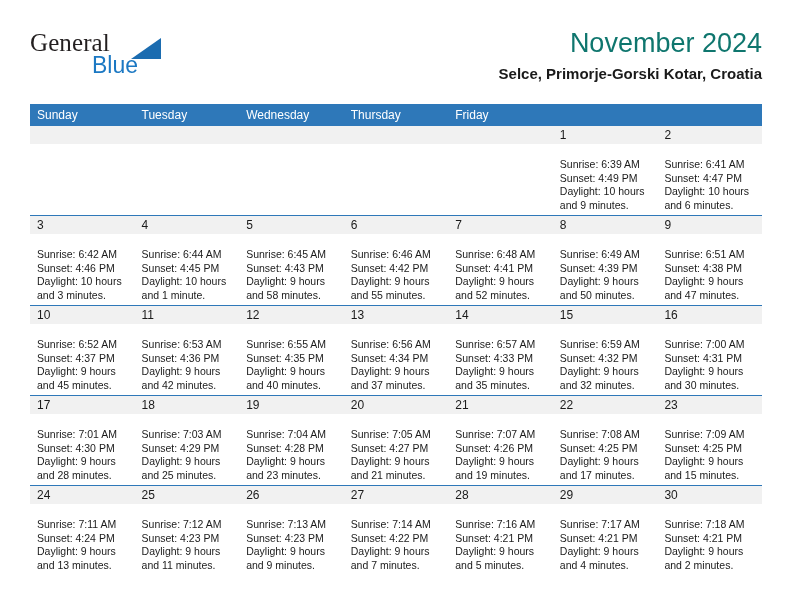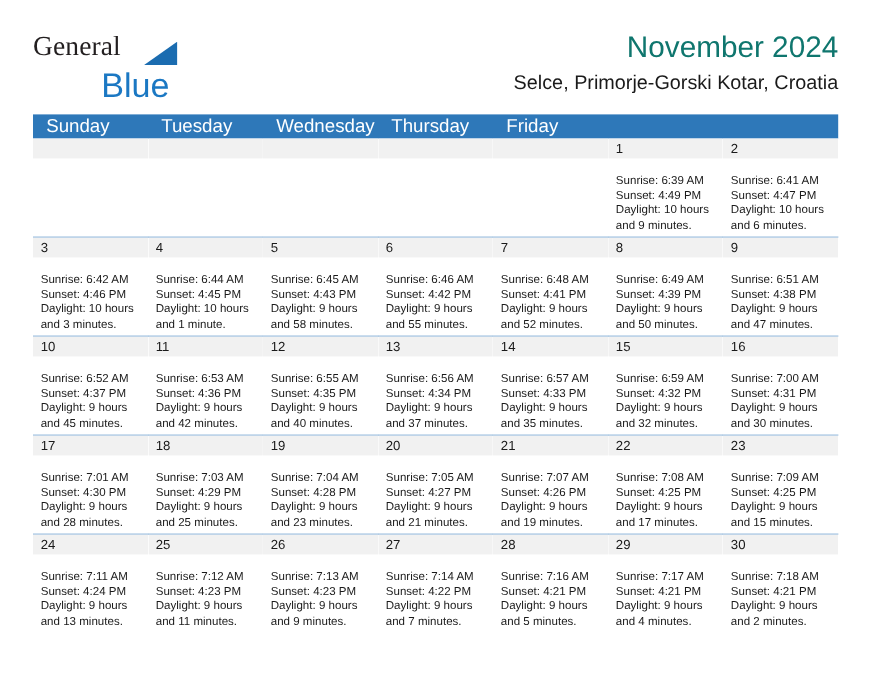--- a/index.html
+++ b/index.html
@@ -46,22 +46,22 @@
     font-size: 25px;
     letter-spacing: 0.1px;
     color: #231f20;
     line-height: 1;
     font-weight: 400;
     font-family: Liberation Serif, serif;
   }
   .brand-blue {
     position: absolute;
     left: 62px;
-    top: 32px;
-    font-size: 31px;
+    top: 24px;
+    font-size: 23px;
     color: #1b78c3;
     line-height: 1;
     font-weight: 400;
   }
   .brand-triangle {
     position: absolute;
     left: 101px;
     top: 8px;
     width: 0;
     height: 0;
@@ -78,22 +78,22 @@
   }
   .cal-title {
     font-size: 27px;
     font-weight: 400;
     color: #0f766e;
     line-height: 1.15;
     white-space: nowrap;
   }
   .cal-subtitle {
     margin-top: 6px;
-    font-size: 18px;
-    font-weight: 400;
+    font-size: 15px;
+    font-weight: 700;
     color: #1a1a1a;
     line-height: 1.15;
     white-space: nowrap;
   }
 
   
   .calendar {
     position: absolute;
     left: 30px;
     top: 104px;
@@ -101,23 +101,23 @@
   }
 
   .weekday-header {
     display: grid;
     grid-template-columns: repeat(7, 1fr);
     background: #2e78b9;
     height: 22px;
   }
   .weekday-cell {
     color: #ffffff;
-    font-size: 17px;
+    font-size: 12px;
     line-height: 22px;
-    padding-left: 12px;
+    padding-left: 7px;
     white-space: nowrap;
     overflow: hidden;
   }
 
   .week-row {
     display: grid;
     grid-template-columns: repeat(7, 1fr);
     border-top: 1.3px solid #2e78b9;
     height: 89px;
   }

